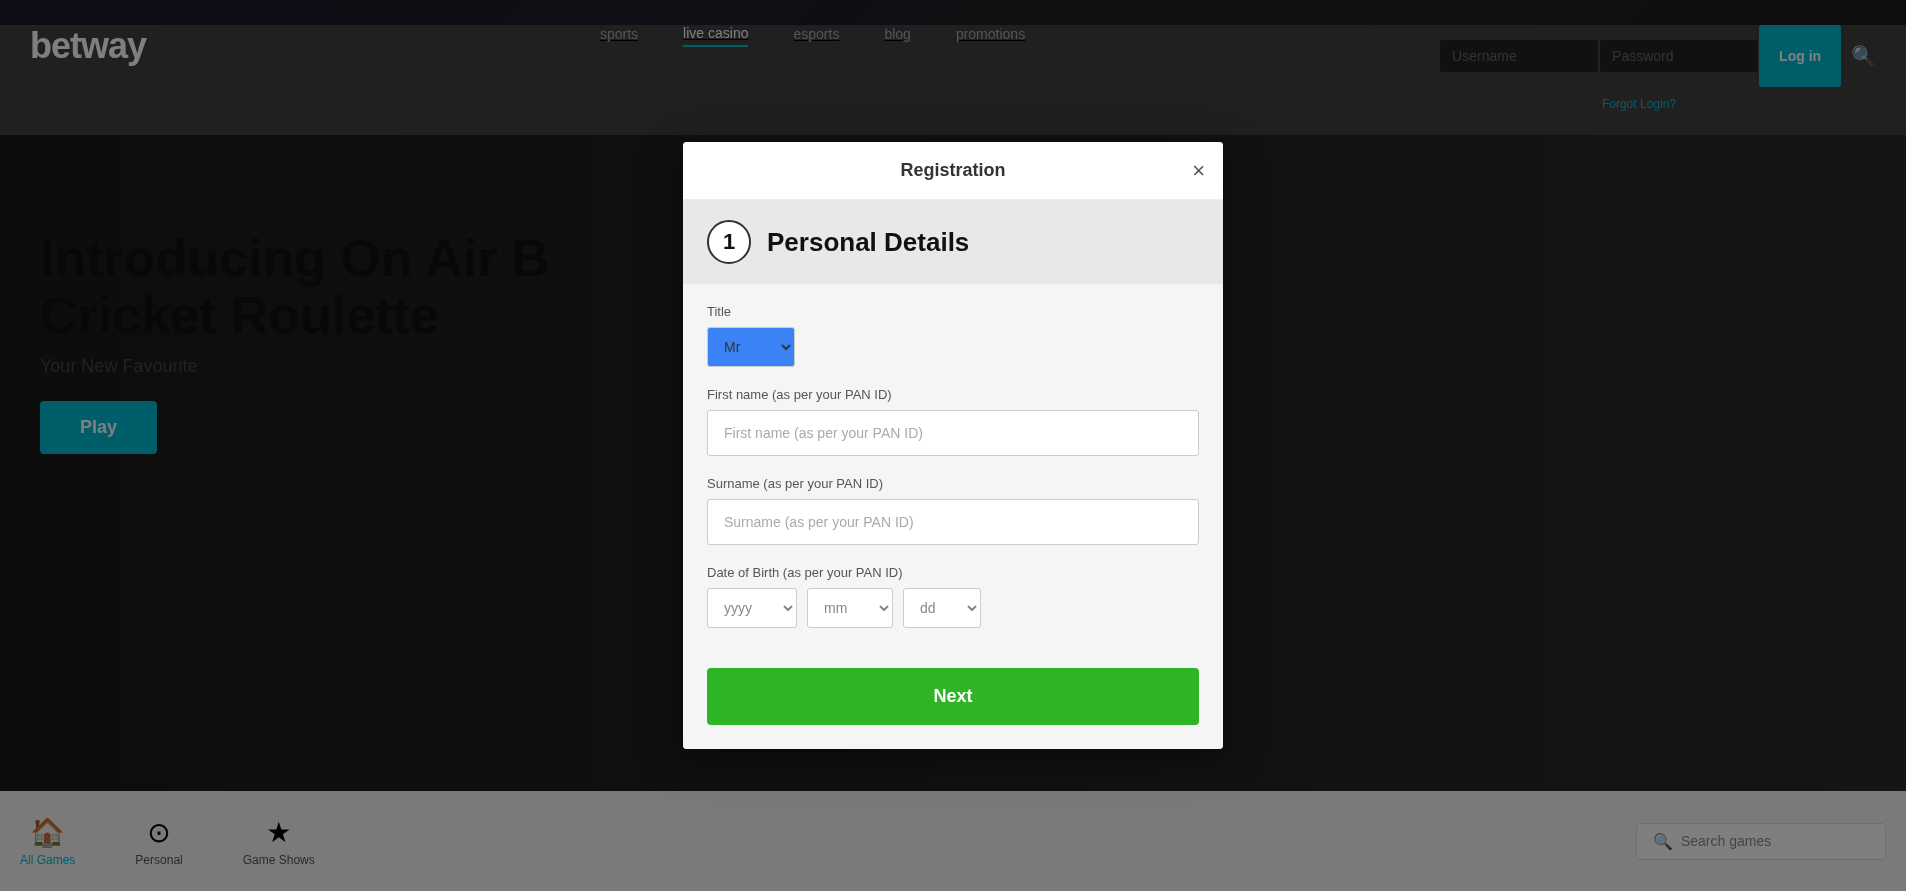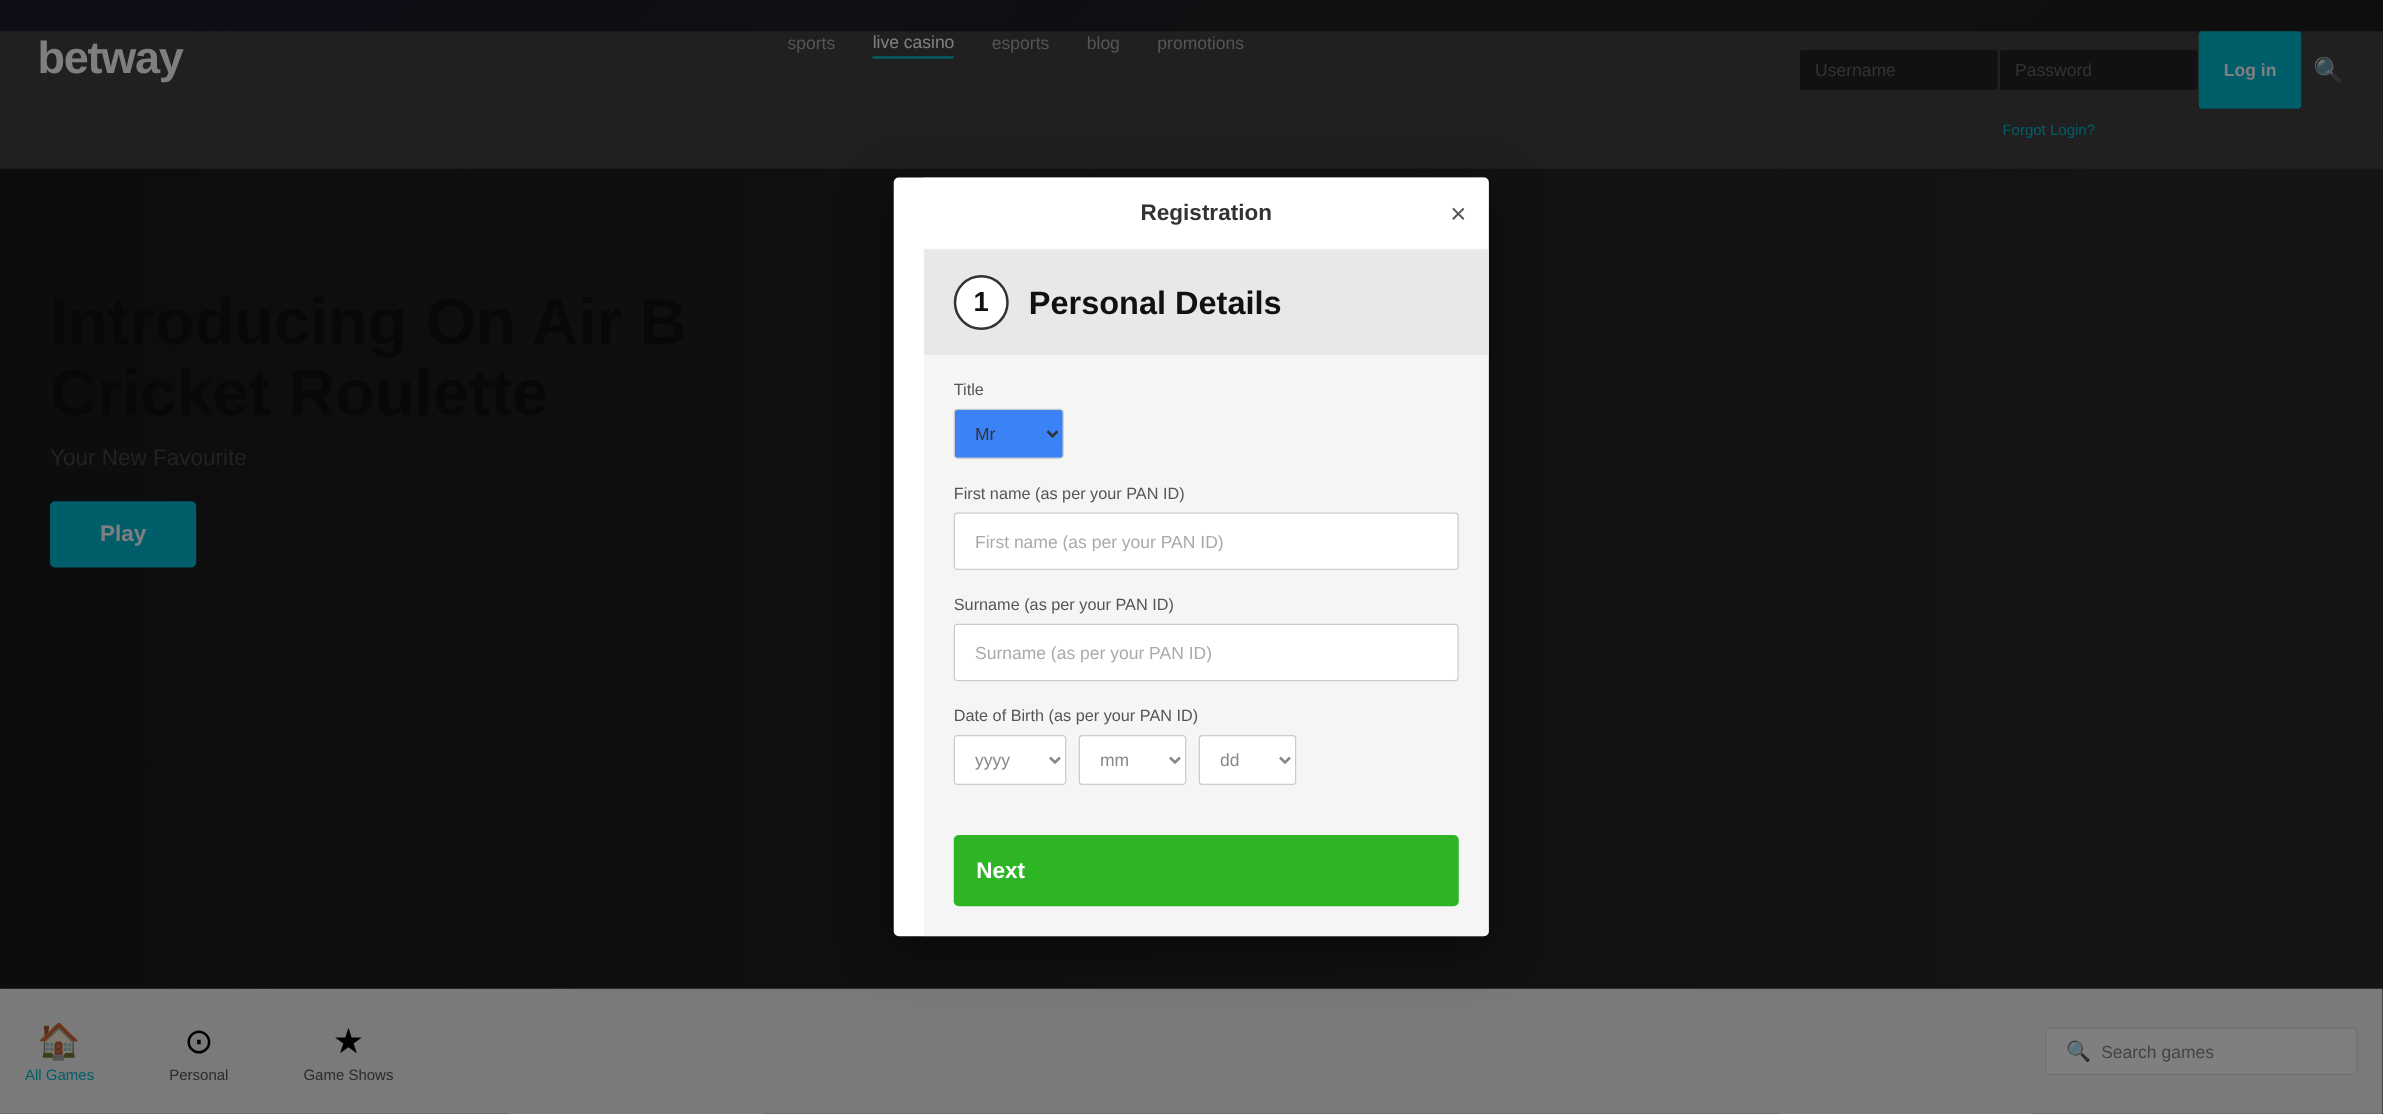--- a/index.html
+++ b/index.html
@@ -28,24 +28,25 @@
     .logo {
       color: white;
       font-size: 36px;
       font-weight: 900;
       letter-spacing: -1px;
       margin-right: 40px;
     }
 
     .nav-links {
       display: flex;
-      gap: 30px;
+      gap: 45px;
       flex: 1;
       justify-content: center;
       align-items: center;
+      text-decoration: underline;
     }
     .nav-link {
       color: #aaa;
       font-size: 14px;
       text-decoration: none;
       cursor: pointer;
       padding-bottom: 4px;
     }
     .nav-link.active {
       color: white;
@@ -182,27 +183,26 @@
       background: rgba(0,0,0,0.5);
       z-index: 20;
       display: flex;
       align-items: center;
       justify-content: center;
     }
 
     
     .modal {
       background: white;
-      width: 476px;
+      width: 540px;
       border-radius: 4px;
       overflow: hidden;
       position: relative;
       box-shadow: 0 10px 40px rgba(0,0,0,0.5);
       max-height: 660px;
-      padding-left: 24px;
     }
     .modal-header {
       background: white;
       padding: 18px 24px;
       text-align: center;
       border-bottom: 1px solid #eee;
       position: relative;
     }
     .modal-title {
       font-size: 18px;
@@ -315,21 +315,21 @@
       width: calc(100% - 48px);
       margin: 0 24px 24px;
       padding: 18px;
       background: #2db526;
       color: white;
       border: none;
       border-radius: 4px;
       font-size: 18px;
       font-weight: bold;
       cursor: pointer;
-      text-align: left;
+      text-align: center;
     }
   </style>
 </head>
 <body>
 
 <div class="bg-hero"></div>
 
 <nav class="top-nav">
   <div class="logo">betway</div>
 

